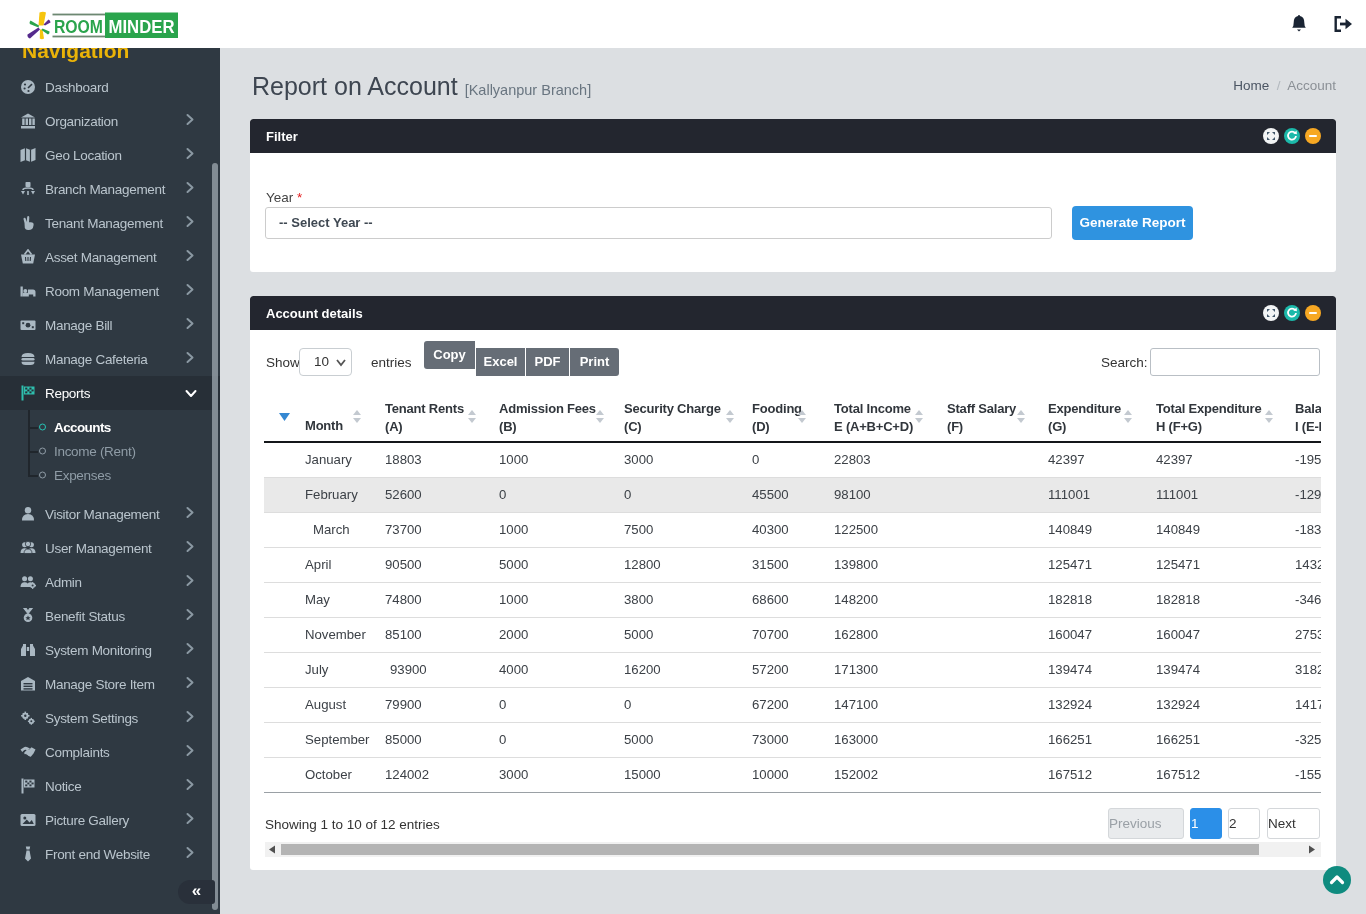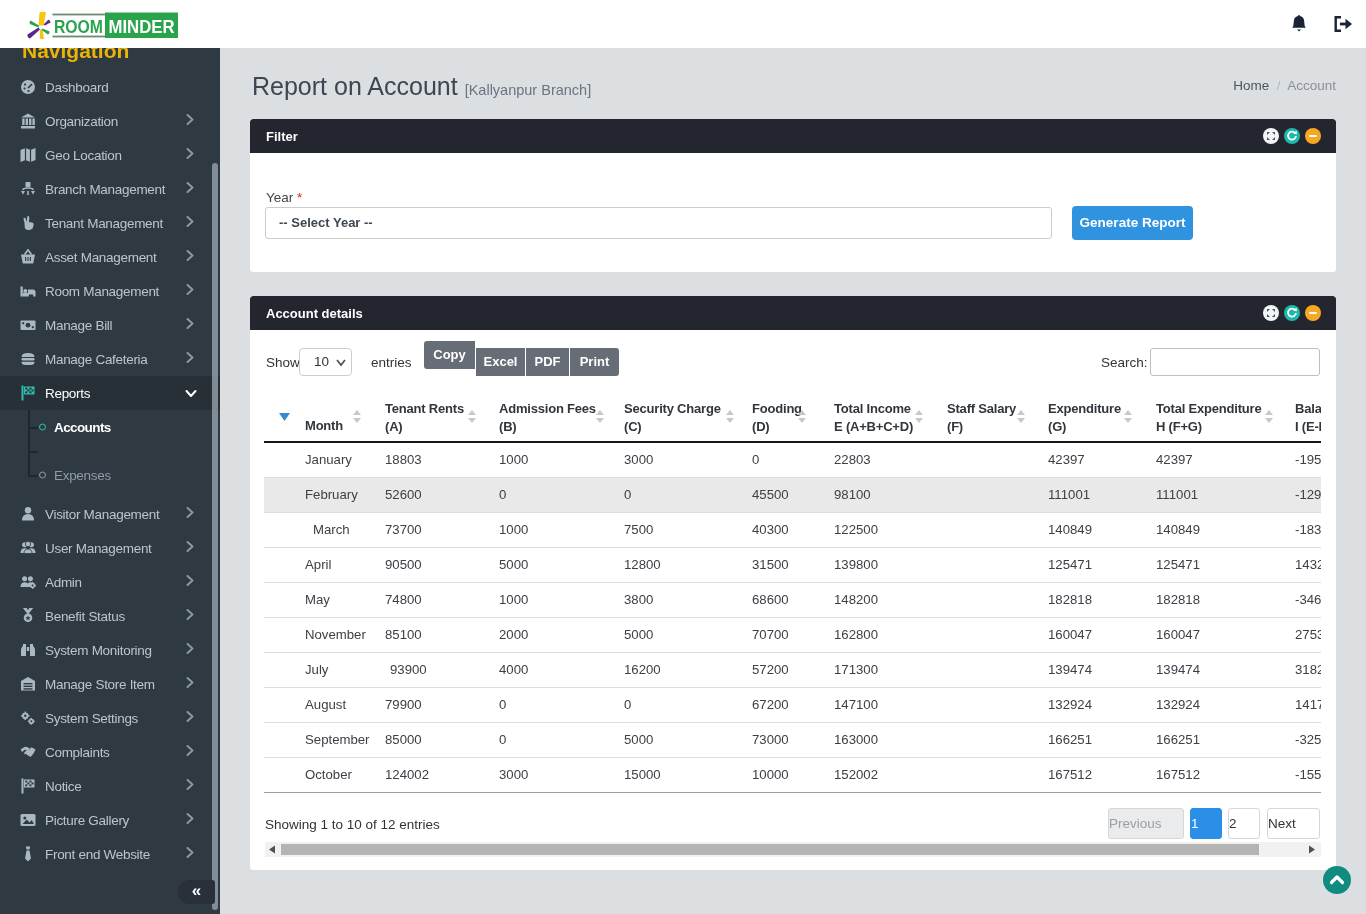--- a/index.html
+++ b/index.html
@@ -163,20 +163,24 @@
           <path d="M1.5 1.5 L6 6.5 L10.5 1.5" stroke="#ffffff" stroke-width="2" fill="none" stroke-linecap="round" stroke-linejoin="round"></path>
         </svg></span>
     </div>
 <div class="abs" style="left:28px; top:410px; width:1.5px; height:65px; background:#20262c;"></div>
 <div class="abs" style="left:28px; top:427px; width:10px; height:1.5px; background:#20262c;"></div>
 <div class="sub-item active" style="top:415px;">
       <span class="bullet"></span>
       <span class="tx">Accounts</span>
     </div>
 <div class="abs" style="left:28px; top:451px; width:10px; height:1.5px; background:#20262c;"></div>
+<div class="sub-item" style="top:439px;">
+      <span class="bullet"></span>
+      <span class="tx">Income (Rent)</span>
+    </div>
 <div class="abs" style="left:28px; top:475px; width:10px; height:1.5px; background:#20262c;"></div>
 <div class="sub-item" style="top:463px;">
       <span class="bullet"></span>
       <span class="tx">Expenses</span>
     </div>
 <div class="nav-item" style="top:497px;">
       <span class="ic"><svg width="16" height="16" viewBox="0 0 16 16">
           <circle cx="8" cy="4.2" r="3.2" fill="#aab8c2"></circle>
           <path d="M2 14.5 Q2 8 8 8 Q14 8 14 14.5 Z" fill="#aab8c2"></path>
         </svg></span>

